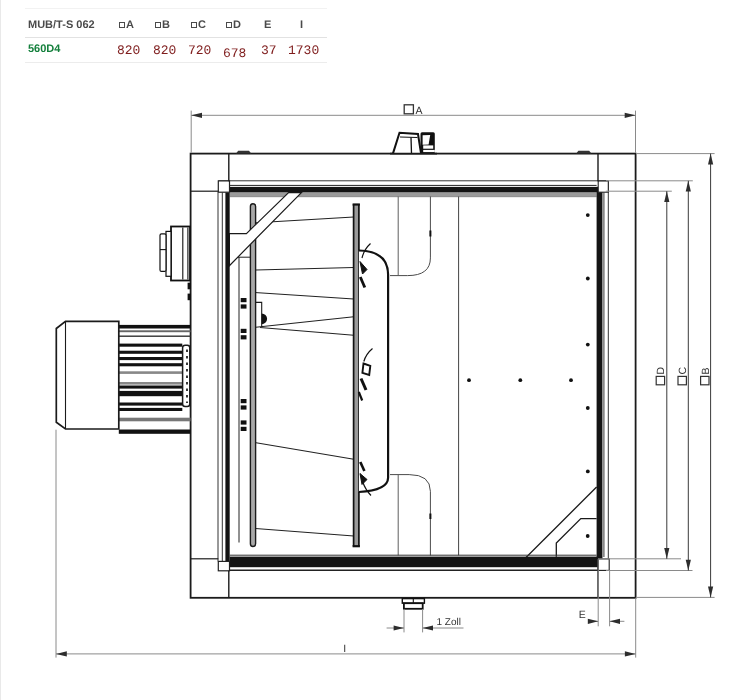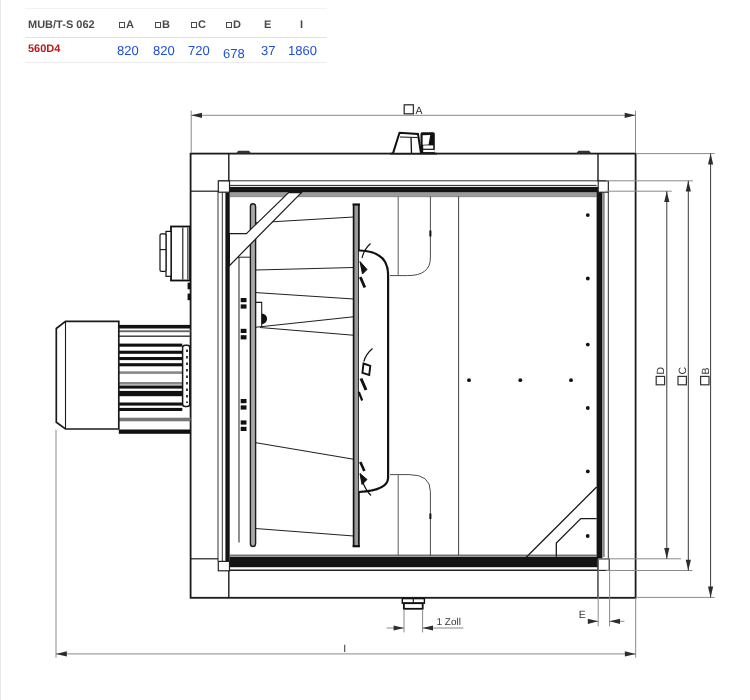--- a/index.html
+++ b/index.html
@@ -1,44 +1,44 @@
 <!DOCTYPE html>
 <html><head>
 <meta charset="utf-8">
 <style>
   html,body{margin:0;padding:0;background:#fff;}
   *{-webkit-font-smoothing:antialiased;text-rendering:geometricPrecision;}
   body{width:750px;height:700px;position:relative;overflow:hidden;
        font-family:"Liberation Sans",sans-serif;}
   .abs{position:absolute;}
   .hdr{font-weight:bold;font-size:11px;color:#4a4a4a;}
-  .val{font-size:13px;color:#1d4ed8;}
+  .val{font-size:13px;color:#7f1d1d;font-family:Liberation Mono, monospace;}
   .sq{display:inline-block;width:4px;height:4px;border:1px solid #4a4a4a;margin-right:1px;}
 </style>
 </head>
 <body>
 
 <div class="abs" style="left:0;top:0;width:1px;height:700px;background:#e9e9e9;"></div>
 
 <div class="abs" style="left:25px;top:8px;width:302px;height:1px;background:#f2f2f2;"></div>
 <div class="abs hdr" style="left:28px;top:19px;">MUB/T-S 062</div>
 <div class="abs hdr" style="left:119px;top:19px;"><span class="sq"></span>A</div>
 <div class="abs hdr" style="left:155px;top:19px;"><span class="sq"></span>B</div>
 <div class="abs hdr" style="left:191px;top:19px;"><span class="sq"></span>C</div>
 <div class="abs hdr" style="left:226px;top:19px;"><span class="sq"></span>D</div>
 <div class="abs hdr" style="left:264px;top:19px;">E</div>
 <div class="abs hdr" style="left:300px;top:19px;">I</div>
 <div class="abs" style="left:25px;top:36.5px;width:302px;height:1.5px;background:#e2e2e2;"></div>
-<div class="abs hdr" style="left:28px;top:42.5px;color:#b91c1c;">560D4</div>
+<div class="abs hdr" style="left:28px;top:42.5px;color:#15803d;">560D4</div>
 <div class="abs val" style="left:117px;top:42.5px;">820</div>
 <div class="abs val" style="left:153px;top:42.5px;">820</div>
 <div class="abs val" style="left:188px;top:42.5px;">720</div>
 <div class="abs val" style="left:223px;top:46px;">678</div>
 <div class="abs val" style="left:261px;top:42.5px;">37</div>
-<div class="abs val" style="left:288px;top:42.5px;">1860</div>
+<div class="abs val" style="left:288px;top:42.5px;">1730</div>
 <div class="abs" style="left:25px;top:62px;width:302px;height:1px;background:#ececec;"></div>
 
 <svg class="abs" style="left:0;top:0;" width="750" height="700" viewBox="0 0 750 700">
 <g fill="none" stroke-linecap="butt">
 
 <rect x="229.7" y="192.3" width="366.9" height="4.3" fill="#9b9b9b" stroke="none"></rect>
 <line x1="229.7" y1="196.7" x2="596.6" y2="196.7" stroke="#777" stroke-width="0.8"></line>
 
 <path d="M390,275.6 H407.6 Q430.4,275.6 430.4,257.9 V196.5" stroke="#4a4a4a" stroke-width="1"></path>
 <path d="M390,474.6 H409.2 Q430.4,474.6 430.4,491.3 V555.5" stroke="#4a4a4a" stroke-width="1"></path>

